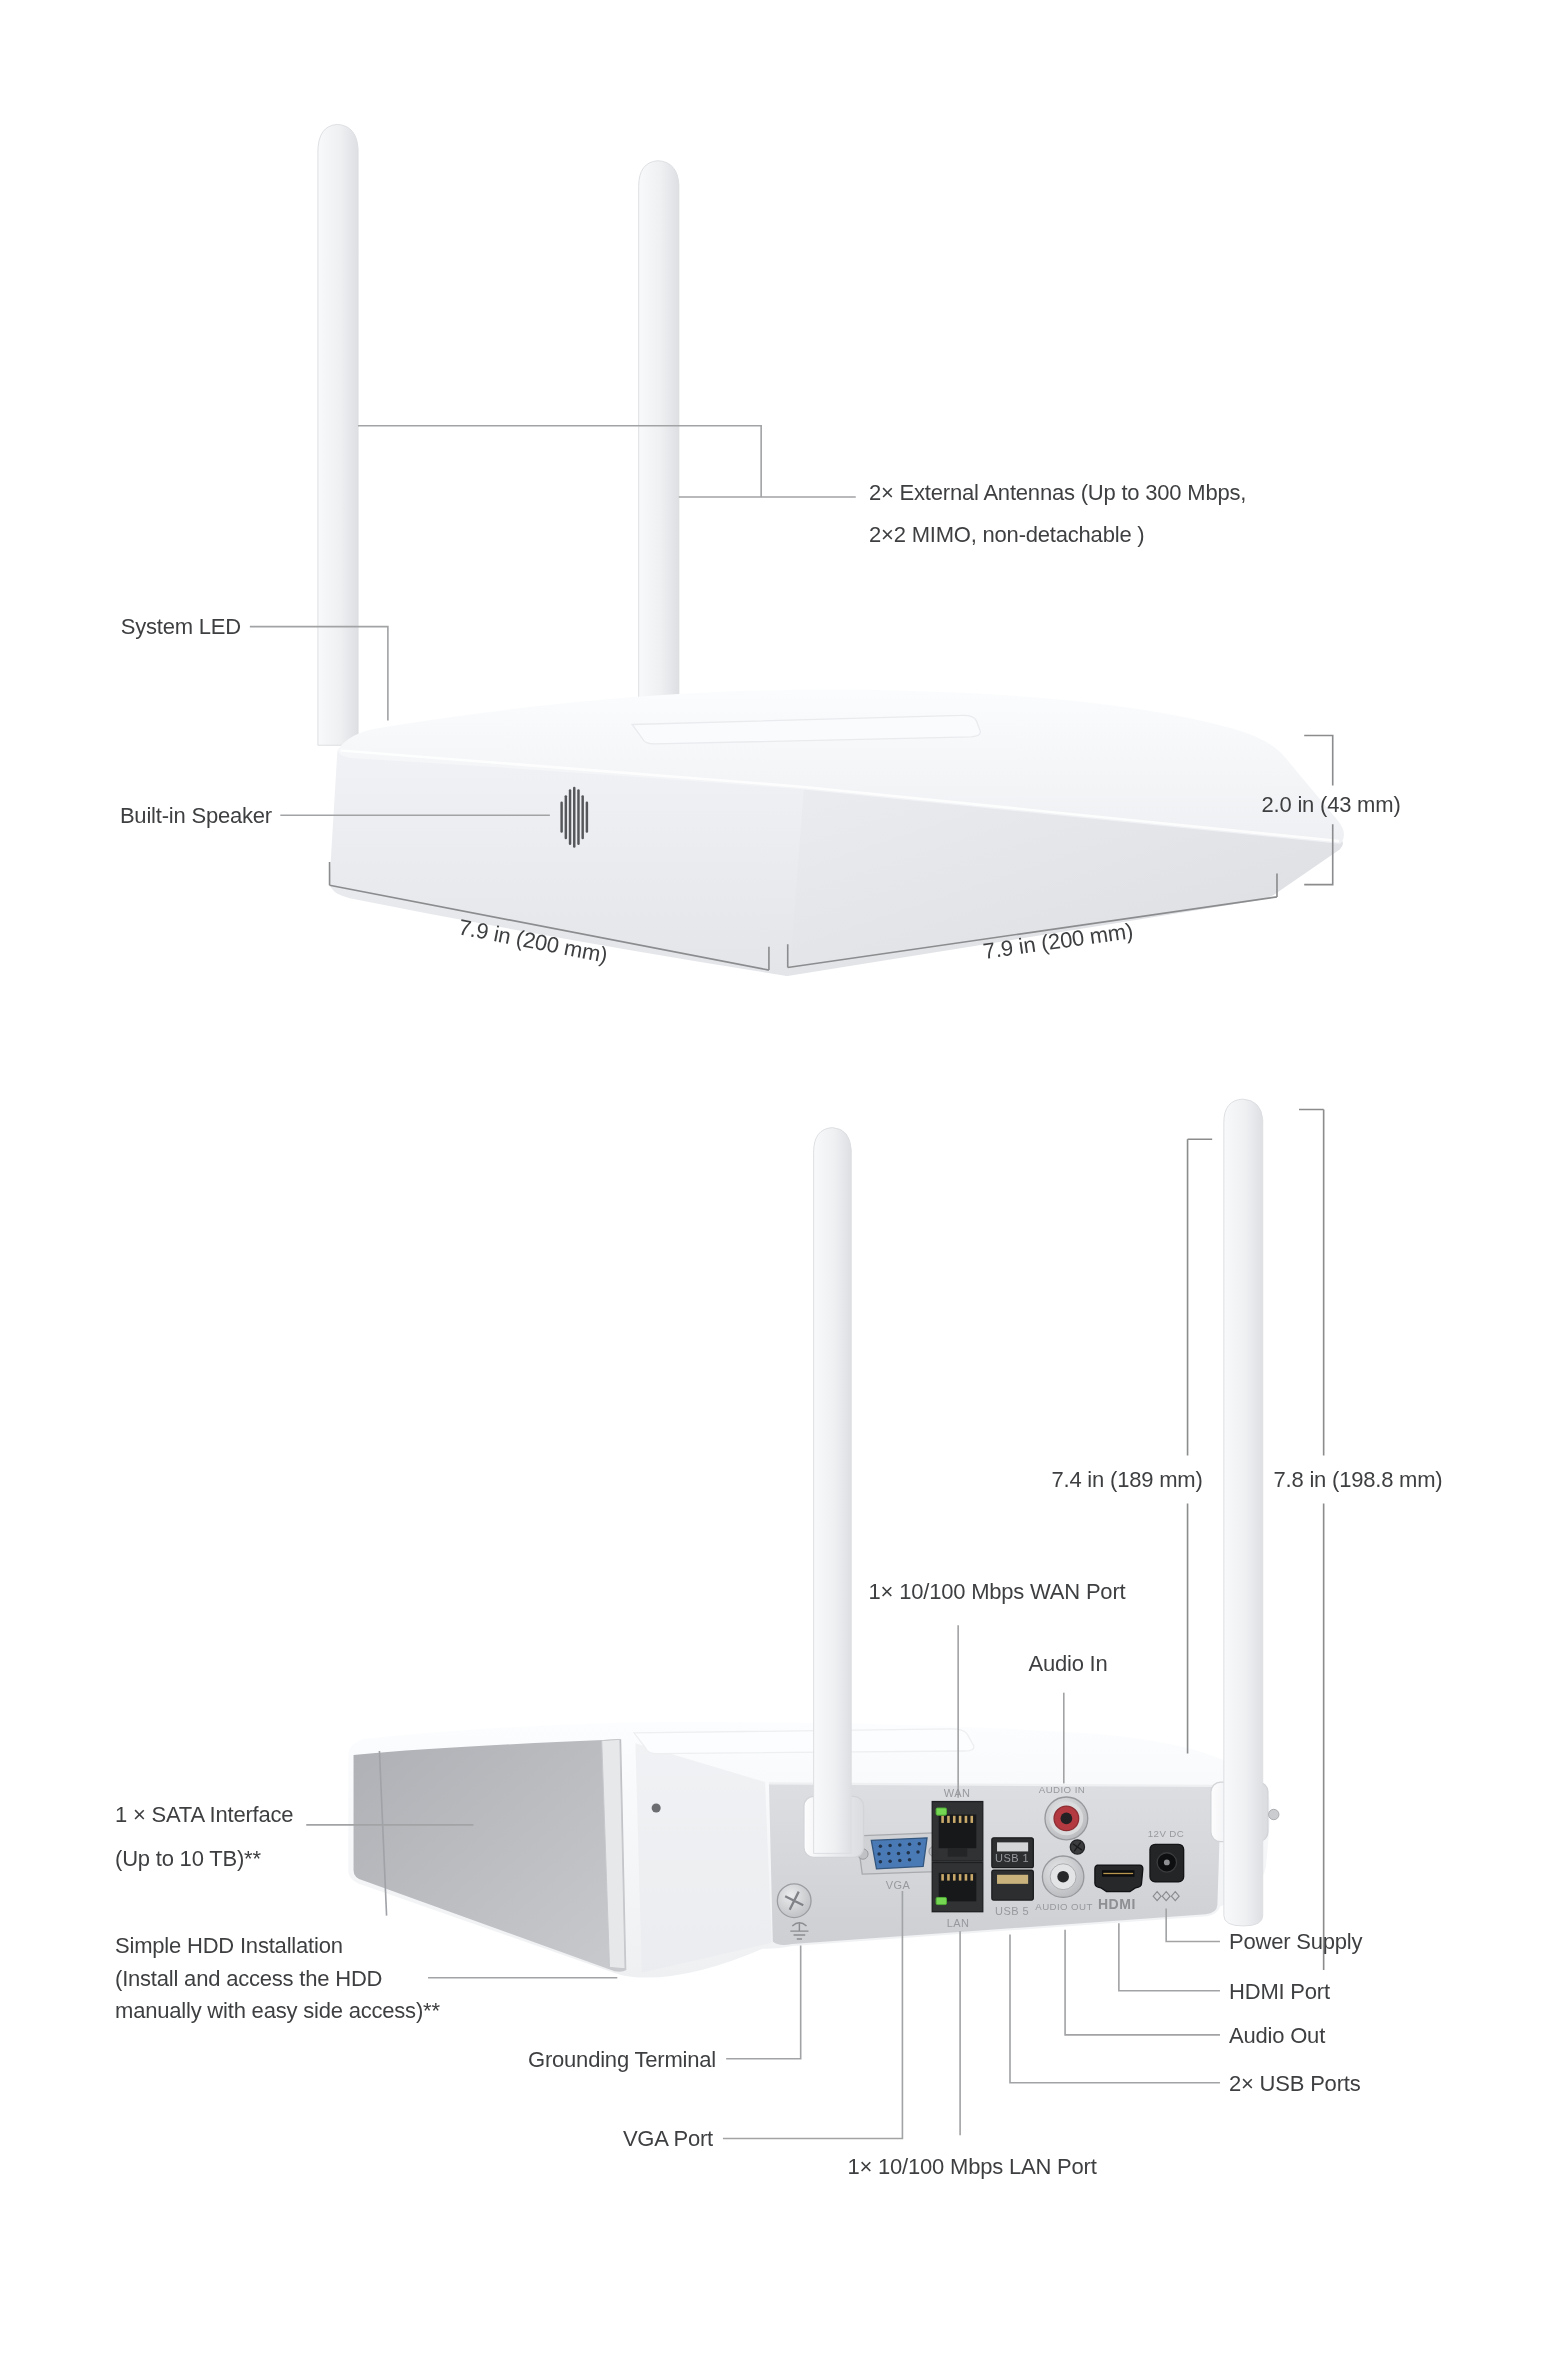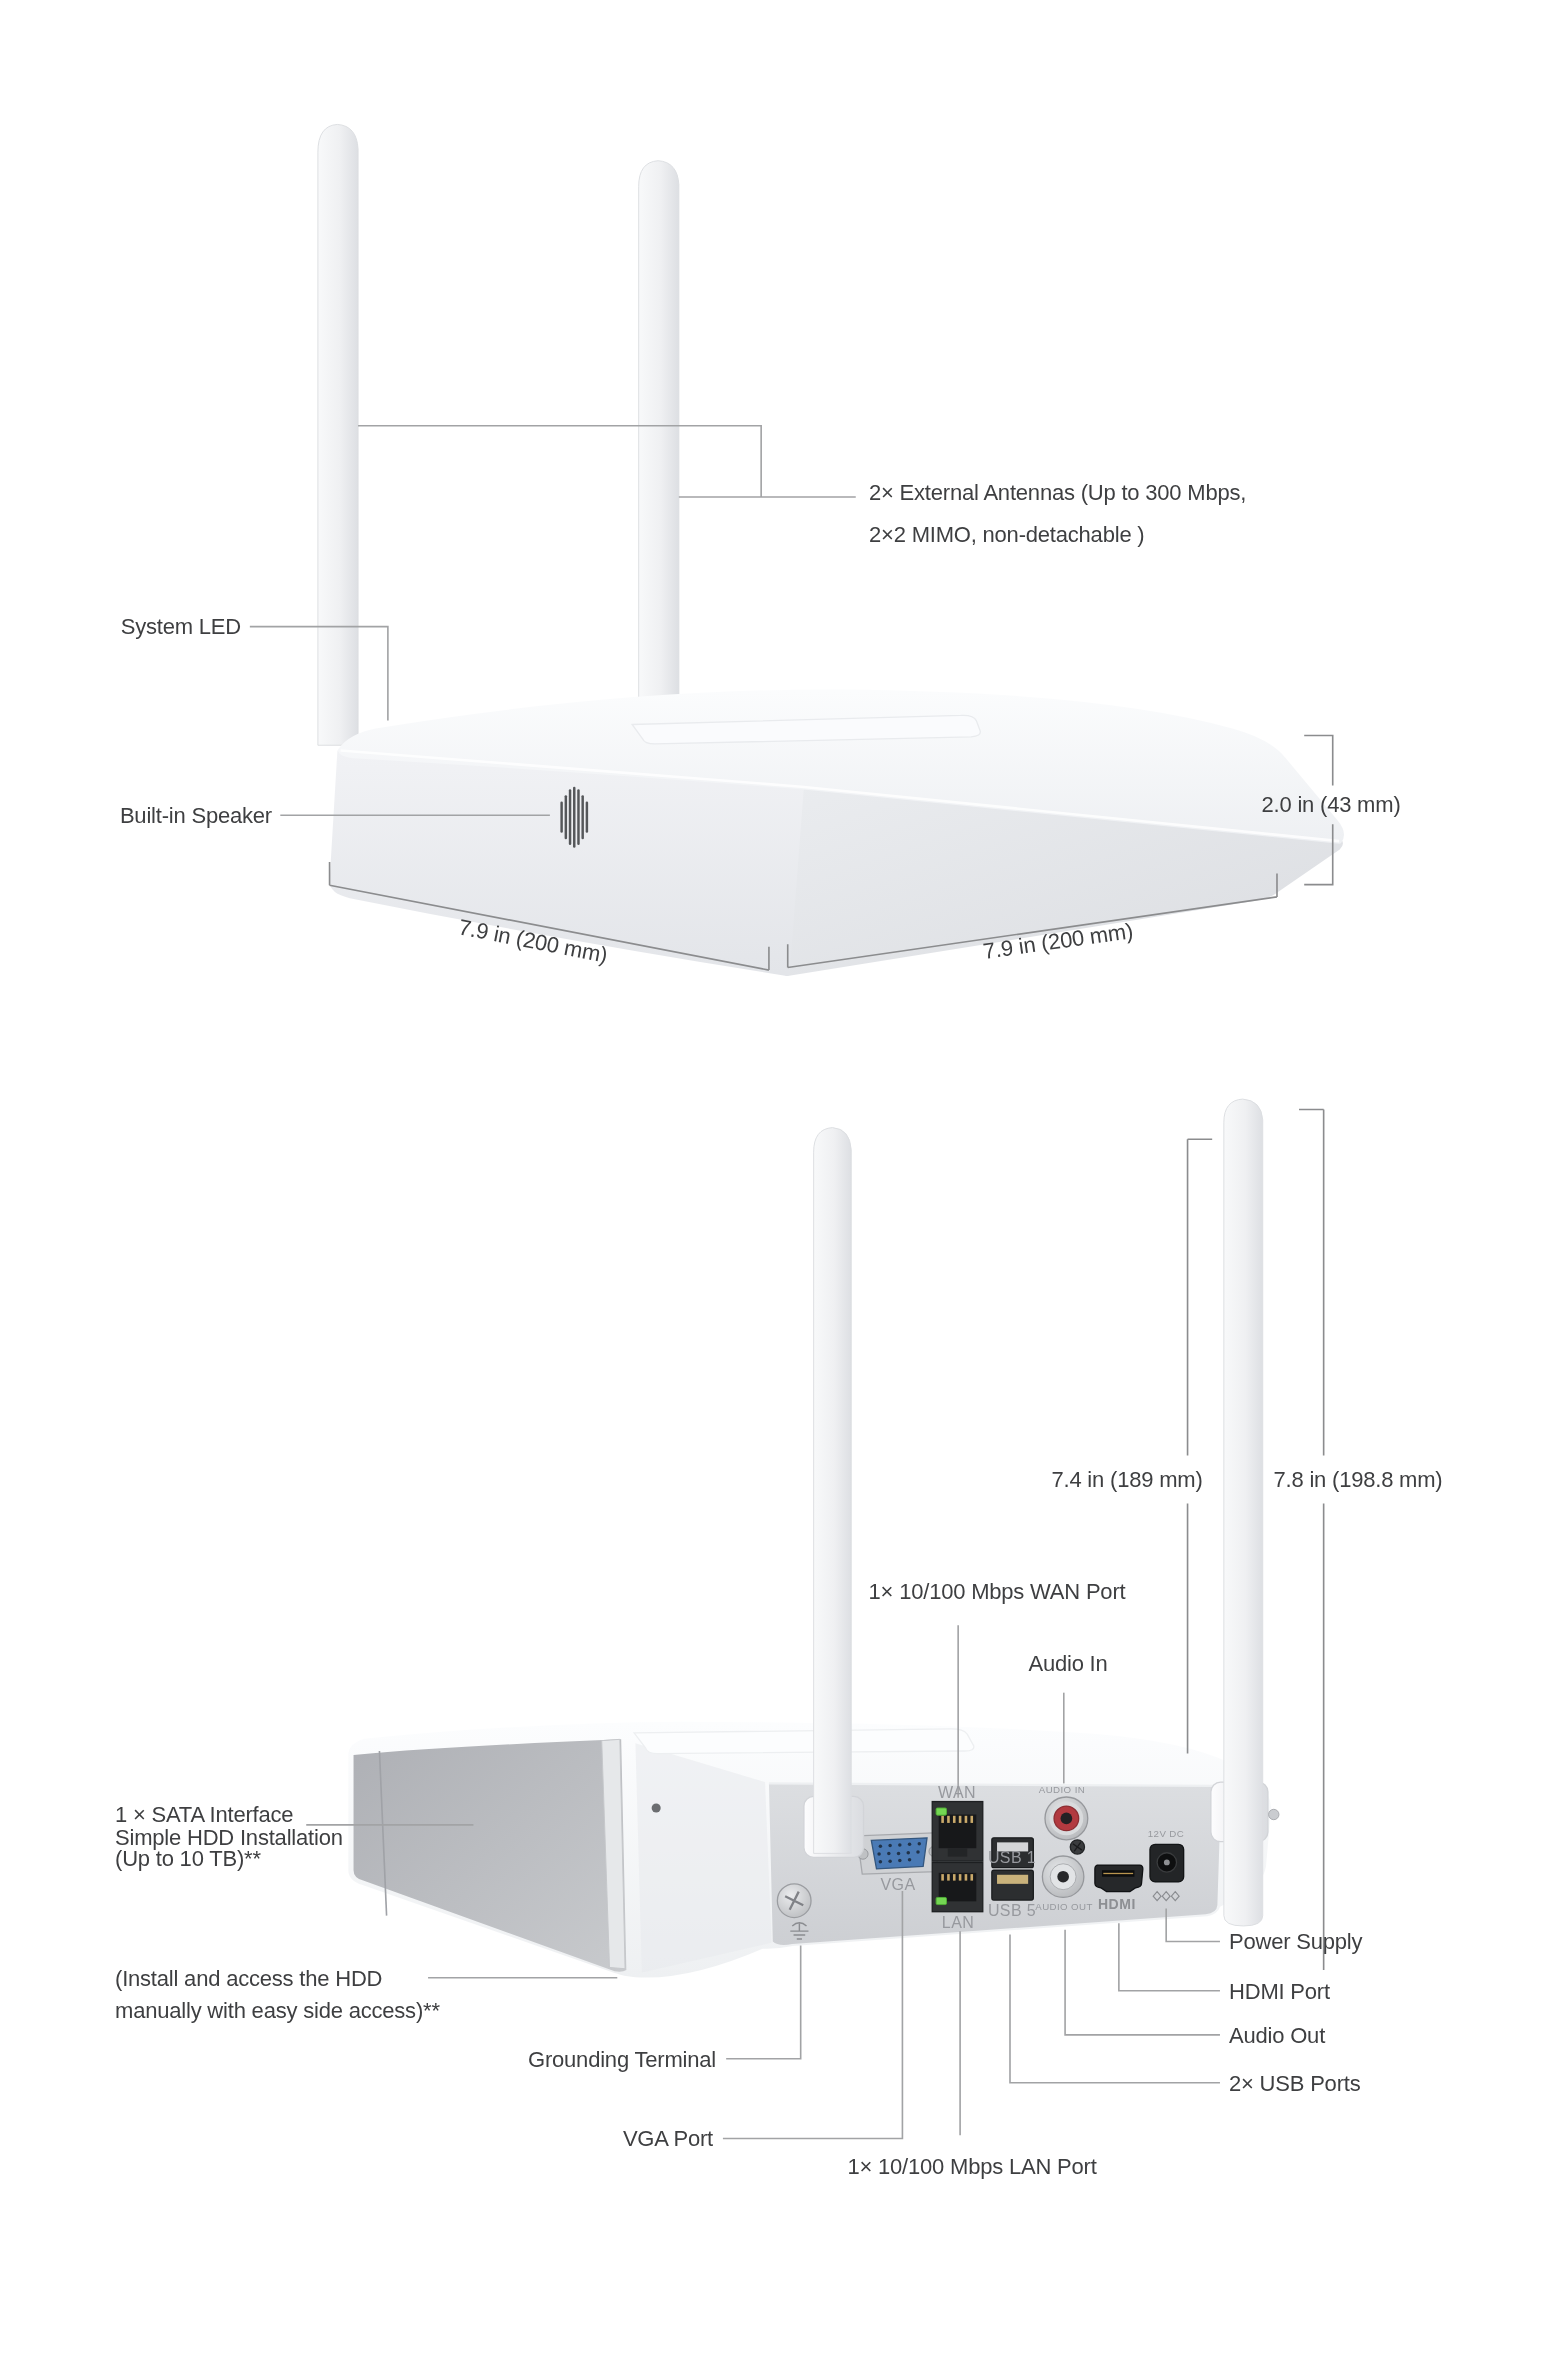--- a/index.html
+++ b/index.html
@@ -9,21 +9,21 @@
   }
   .canvas svg{position:absolute;left:0;top:0;}
   .lbl{
     position:absolute;font-size:22px;line-height:27px;color:#3e3f41;
     letter-spacing:-0.2px;white-space:nowrap;
   }
   .lbl.right{text-align:right;}
   .lbl.center{transform:translateX(-50%);}
   .lbl.dim{transform:translate(-50%,-50%);}
   .plbl{
-    position:absolute;font-size:16px;line-height:12.3px;color:#97999e;
+    position:absolute;font-size:11px;line-height:12.3px;color:#97999e;
     letter-spacing:0.4px;white-space:nowrap;transform:translateX(-50%);
   }
   .plbl.sm{font-size:9.7px;}
   .plbl.hdmi{font-size:14px;font-weight:bold;color:#8d8f93;letter-spacing:0.6px;}
 </style>
 </head>
 <body>
 
 <div class="canvas">
 
@@ -262,21 +262,21 @@
 <div class="lbl center" style="left:1331px;top:791px;">2.0 in (43 mm)</div>
 <div class="lbl dim" style="left:533px;top:941px;transform:translate(-50%,-50%) rotate(11deg);">7.9 in (200 mm)</div>
 <div class="lbl dim" style="left:1058px;top:941px;transform:translate(-50%,-50%) rotate(-8deg);">7.9 in (200 mm)</div>
 
 <div class="lbl dim" style="left:1127px;top:1479px;">7.4 in (189 mm)</div>
 <div class="lbl dim" style="left:1358px;top:1479px;">7.8 in (198.8 mm)</div>
 <div class="lbl center" style="left:997px;top:1578px;">1× 10/100 Mbps WAN Port</div>
 <div class="lbl center" style="left:1068px;top:1650px;">Audio In</div>
 <div class="lbl" style="left:115px;top:1801px;">1 × SATA Interface</div>
 <div class="lbl" style="left:115px;top:1835px;margin-top:10px;">(Up to 10 TB)**</div>
-<div class="lbl" style="left:115px;top:1824px;">Simple HDD Installation</div>
+<div class="lbl" style="left:115px;top:1932px;">Simple HDD Installation</div>
 <div class="lbl" style="left:115px;top:1965px;">(Install and access the HDD</div>
 <div class="lbl" style="left:115px;top:1997px;">manually with easy side access)**</div>
 <div class="lbl right" style="left:457px;width:259px;top:2046px;">Grounding Terminal</div>
 <div class="lbl right" style="left:454px;width:259px;top:2125px;">VGA Port</div>
 <div class="lbl center" style="left:972px;top:2153px;">1× 10/100 Mbps LAN Port</div>
 <div class="lbl" style="left:1229px;top:1928px;">Power Supply</div>
 <div class="lbl" style="left:1229px;top:1978px;">HDMI Port</div>
 <div class="lbl" style="left:1229px;top:2022px;">Audio Out</div>
 <div class="lbl" style="left:1229px;top:2070px;">2× USB Ports</div>
 

